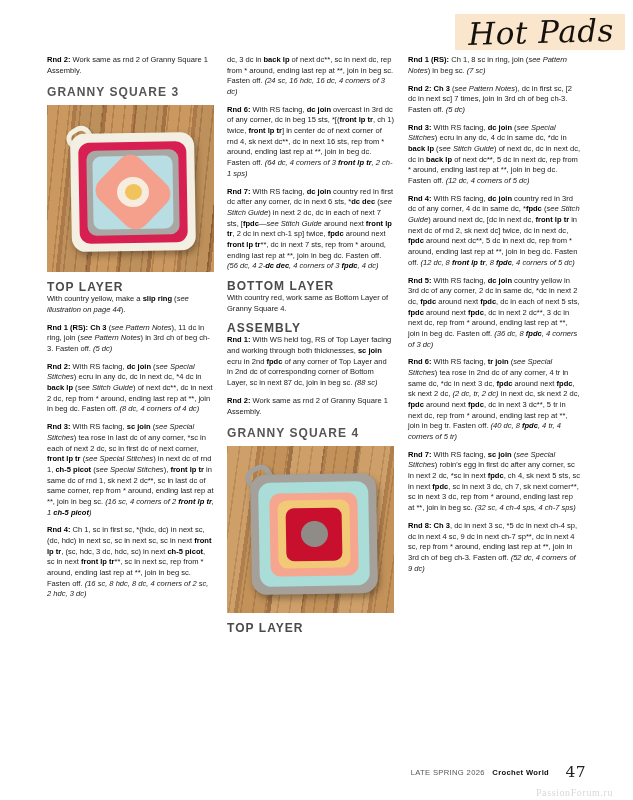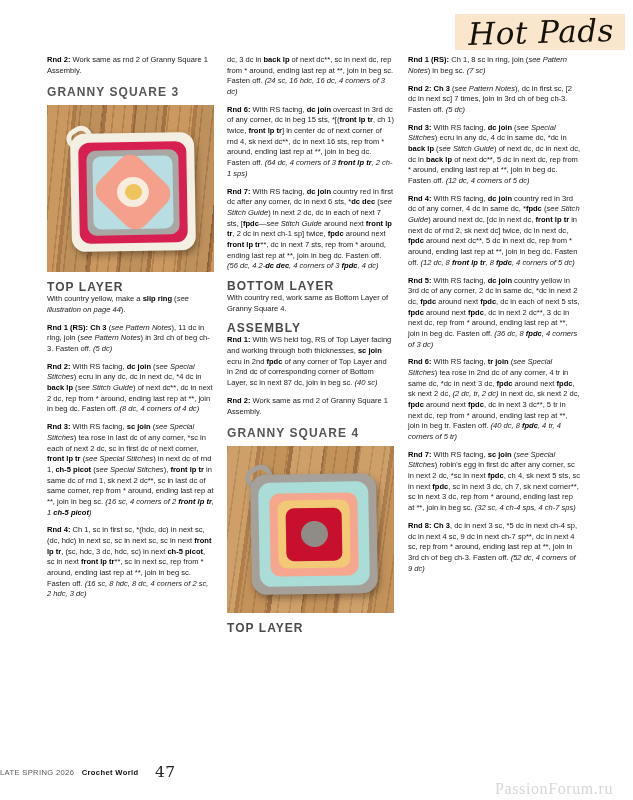--- a/index.html
+++ b/index.html
@@ -177,41 +177,42 @@
     border-radius: 13px 13px 4px 13px;
     transform: rotate(-30deg);
     box-shadow: 1px 2px 3px rgba(0,0,0,0.25);
   }
 
   
   .footer {
     position: absolute;
     left: 0; bottom: 19px;
     width: 633px;
-    padding-right: 31px;
+    text-align: right;
+    padding-right: 47px;
     font-size: 7.6px;
     color: #3a3a3a;
     letter-spacing: 0.35px;
   }
   .footer .issue { color:#555; }
   .footer .mag { font-weight:bold; color:#111; margin-left:5px; }
   .footer .pgnum {
     font-family: "DejaVu Serif", serif;
     font-size: 15.5px;
     color:#222;
     margin-left: 14px;
     vertical-align: -2px;
   }
 
   .watermark {
     position: absolute;
     right: 20px;
     bottom: 2px;
     font-family: "Liberation Serif", serif;
-    font-size: 16px;
+    font-size: 10px;
     color: #d8d8d8;
     letter-spacing: 0.6px;
   }
 </style>
 </head>
 <body>
 
 <div class="page">
 
   <div class="masthead"></div>
@@ -251,21 +252,21 @@
 
     <div class="col col2">
       <p class="body">dc, 3 dc in <b>back lp</b> of next dc**, sc in next dc, rep from * around, ending last rep at **, join in beg sc. Fasten off. <i>(24 sc, 16 hdc, 16 dc, 4 corners of 3 dc)</i></p>
       <p class="body"><b>Rnd 6:</b> With RS facing, <b>dc join</b> overcast in 3rd dc of any corner, dc in beg 15 sts, *[(<b>front lp tr</b>, ch 1) twice, <b>front lp tr</b>] in center dc of next corner of rnd 4, sk next dc**, dc in next 16 sts, rep from * around, ending last rep at **, join in beg dc. Fasten off. <i>(64 dc, 4 corners of 3 <b>front lp tr</b>, 2 ch-1 sps)</i></p>
       <p class="body"><b>Rnd 7:</b> With RS facing, <b>dc join</b> country red in first dc after any corner, dc in next 6 sts, *<b>dc dec</b> (<i>see Stitch Guide</i>) in next 2 dc, dc in each of next 7 sts, [<b>fpdc</b>—<i>see Stitch Guide</i> around next <b>front lp tr</b>, 2 dc in next ch-1 sp] twice, <b>fpdc</b> around next <b>front lp tr</b>**, dc in next 7 sts, rep from * around, ending last rep at **, join in beg dc. Fasten off. <i>(56 dc, 4 2-<b>dc dec</b>, 4 corners of 3 <b>fpdc</b>, 4 dc)</i></p>
 
       <div class="subhead nogap">BOTTOM LAYER</div>
       <p class="body">With country red, work same as Bottom Layer of Granny Square 4.</p>
 
       <div class="subhead nogap">ASSEMBLY</div>
-      <p class="body"><b>Rnd 1:</b> With WS held tog, RS of Top Layer facing and working through both thicknesses, <b>sc join</b> ecru in 2nd <b>fpdc</b> of any corner of Top Layer and in 2nd dc of corresponding corner of Bottom Layer, sc in next 87 dc, join in beg sc. <i>(40 sc)</i></p>
+      <p class="body"><b>Rnd 1:</b> With WS held tog, RS of Top Layer facing and working through both thicknesses, <b>sc join</b> ecru in 2nd <b>fpdc</b> of any corner of Top Layer and in 2nd dc of corresponding corner of Bottom Layer, sc in next 87 dc, join in beg sc. <i>(88 sc)</i></p>
       <p class="body"><b>Rnd 2:</b> Work same as rnd 2 of Granny Square 1 Assembly.</p>
 
       <div class="subhead sq">GRANNY SQUARE 4</div>
 
       <div class="photo">
         <div class="wood wood2"></div>
         <div class="loop2"></div>
         <div class="pad p2-l1 ring-o">
           <div class="p2-l2 ring-o">
             <div class="p2-l3 ring-o">

